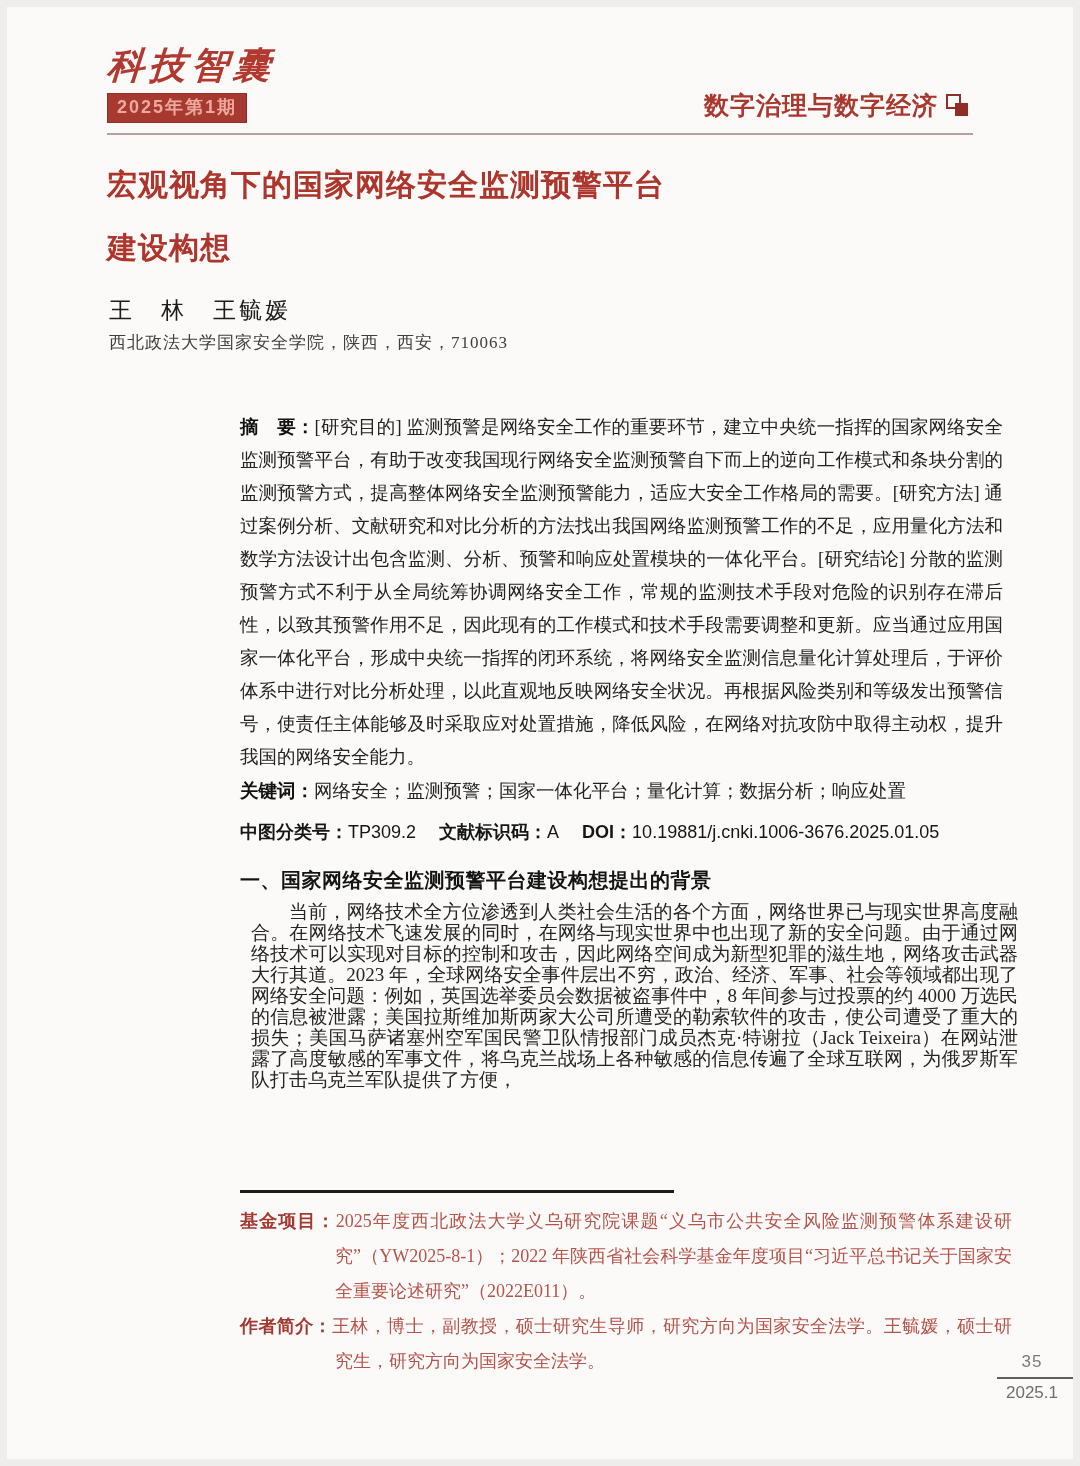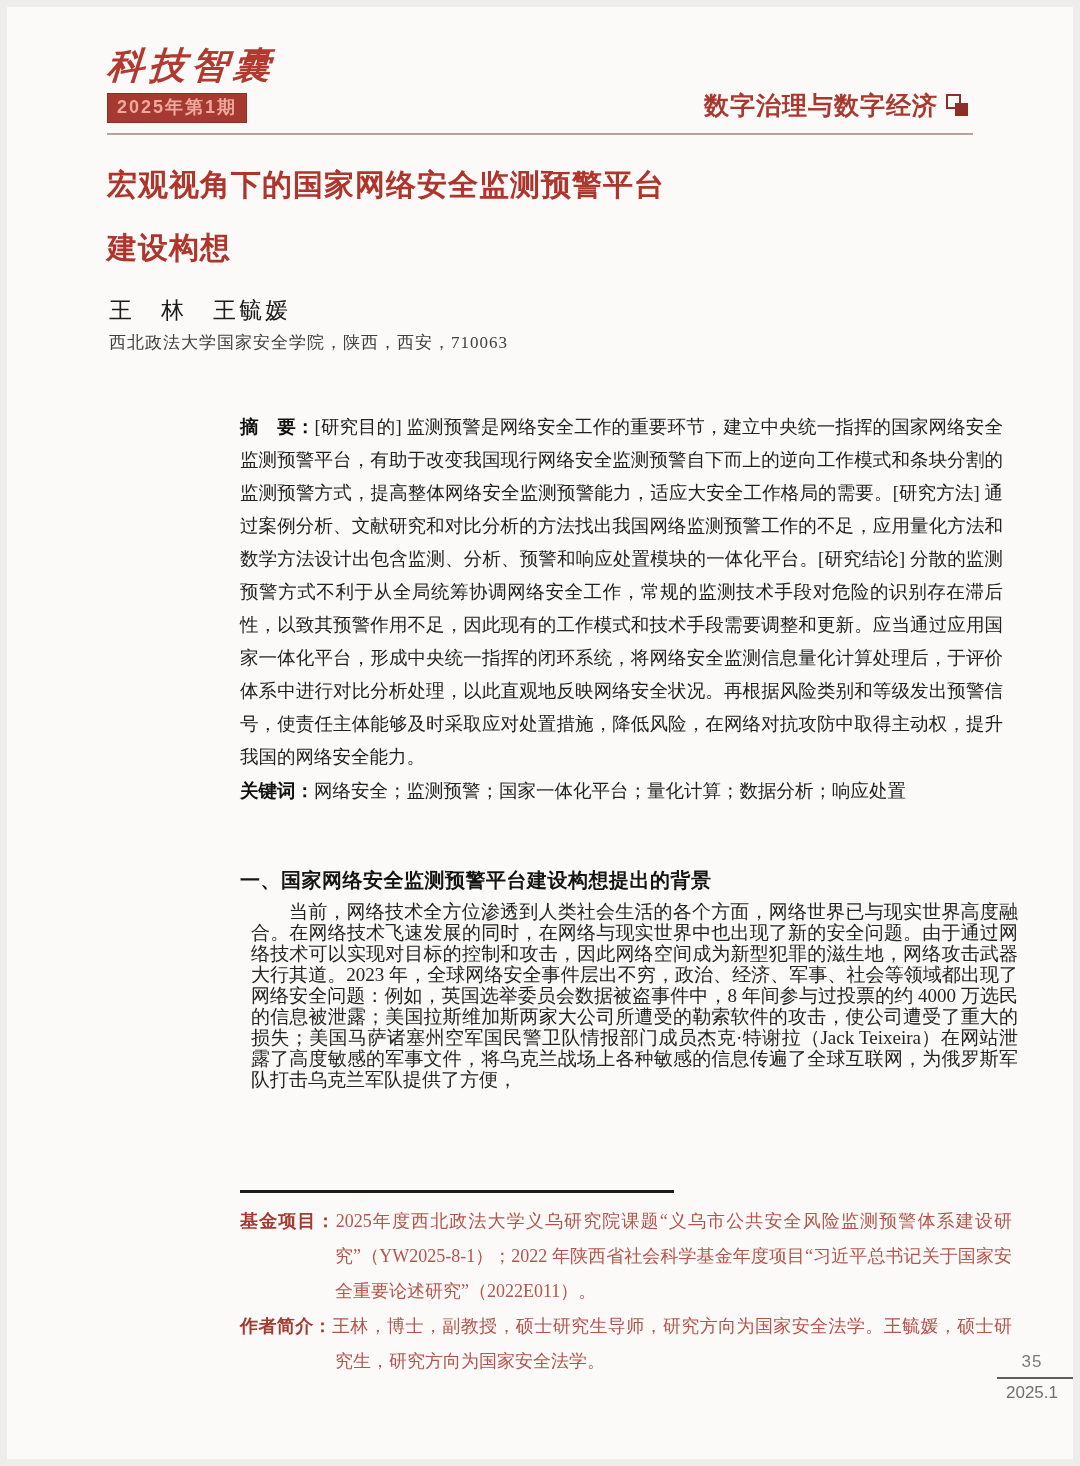--- a/index.html
+++ b/index.html
@@ -121,20 +121,25 @@
   <div class="title">
     <div>宏观视角下的国家网络安全监测预警平台</div>
     <div>建设构想</div>
   </div>
   <div class="authors">王　林　王毓媛</div>
   <div class="affiliation">西北政法大学国家安全学院，陕西，西安，710063</div>
 
   <div class="abstract-col">
     <p class="abstract-text"><span class="lbl">摘　要：</span><span>[研究目的] 监测预警是网络安全工作的重要环节，建立中央统一指挥的国家网络安全监测预警平台，有助于改变我国现行网络安全监测预警自下而上的逆向工作模式和条块分割的监测预警方式，提高整体网络安全监测预警能力，适应大安全工作格局的需要。[研究方法] 通过案例分析、文献研究和对比分析的方法找出我国网络监测预警工作的不足，应用量化方法和数学方法设计出包含监测、分析、预警和响应处置模块的一体化平台。[研究结论] 分散的监测预警方式不利于从全局统筹协调网络安全工作，常规的监测技术手段对危险的识别存在滞后性，以致其预警作用不足，因此现有的工作模式和技术手段需要调整和更新。应当通过应用国家一体化平台，形成中央统一指挥的闭环系统，将网络安全监测信息量化计算处理后，于评价体系中进行对比分析处理，以此直观地反映网络安全状况。再根据风险类别和等级发出预警信号，使责任主体能够及时采取应对处置措施，降低风险，在网络对抗攻防中取得主动权，提升我国的网络安全能力。</span></p>
     <p class="keywords-line"><span class="lbl">关键词：</span><span>网络安全；监测预警；国家一体化平台；量化计算；数据分析；响应处置</span></p>
+    <p class="class-line">
+      <span class="seg"><span class="lbl2">中图分类号：</span><span>TP309.2</span></span>
+      <span class="seg"><span class="lbl2">文献标识码：</span><span>A</span></span>
+      <span class="seg"><span class="lbl2">DOI：</span><span>10.19881/j.cnki.1006-3676.2025.01.05</span></span>
+    </p>
   </div>
 
   <div class="section-heading">一、国家网络安全监测预警平台建设构想提出的背景</div>
   <div class="body-par">当前，网络技术全方位渗透到人类社会生活的各个方面，网络世界已与现实世界高度融合。在网络技术飞速发展的同时，在网络与现实世界中也出现了新的安全问题。由于通过网络技术可以实现对目标的控制和攻击，因此网络空间成为新型犯罪的滋生地，网络攻击武器大行其道。2023 年，全球网络安全事件层出不穷，政治、经济、军事、社会等领域都出现了网络安全问题：例如，英国选举委员会数据被盗事件中，8 年间参与过投票的约 4000 万选民的信息被泄露；美国拉斯维加斯两家大公司所遭受的勒索软件的攻击，使公司遭受了重大的损失；美国马萨诸塞州空军国民警卫队情报部门成员杰克·特谢拉（Jack Teixeira）在网站泄露了高度敏感的军事文件，将乌克兰战场上各种敏感的信息传遍了全球互联网，为俄罗斯军队打击乌克兰军队提供了方便，</div>
 
   <div class="foot-rule"></div>
   <div class="footnotes">
     <p class="foot-item"><span class="foot-label">基金项目：</span><span>2025年度西北政法大学义乌研究院课题“义乌市公共安全风险监测预警体系建设研究”（YW2025-8-1）；2022 年陕西省社会科学基金年度项目“习近平总书记关于国家安全重要论述研究”（2022E011）。</span></p>
     <p class="foot-item"><span class="foot-label">作者简介：</span><span>王林，博士，副教授，硕士研究生导师，研究方向为国家安全法学。王毓媛，硕士研究生，研究方向为国家安全法学。</span></p>
   </div>

